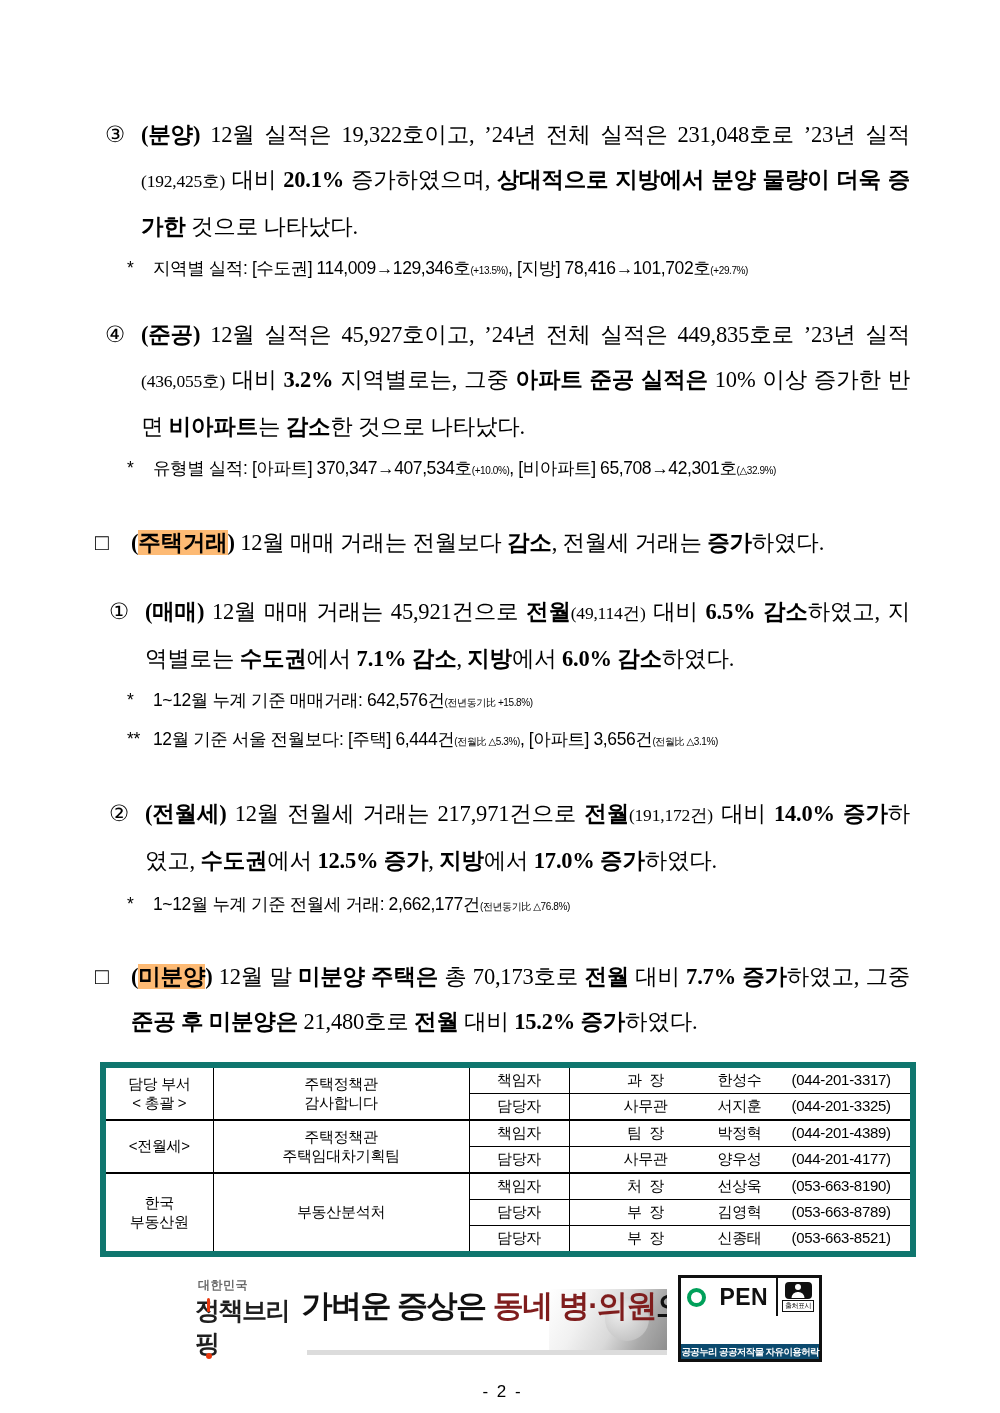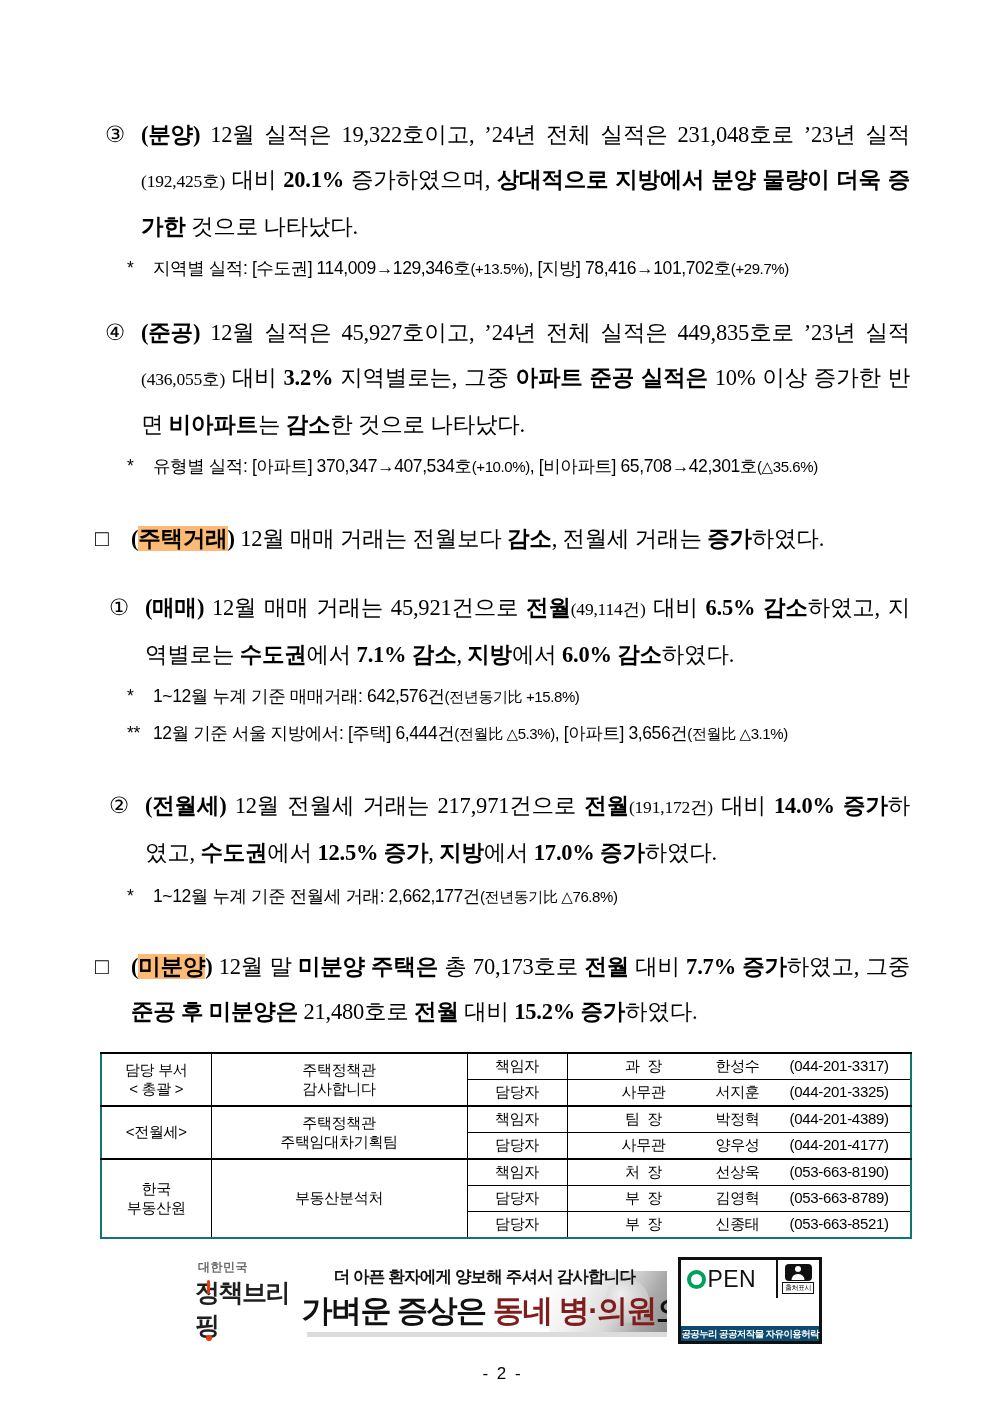--- a/index.html
+++ b/index.html
@@ -19,40 +19,40 @@
   .lvl-circ{margin-left:14px;}
   .b{font-weight:bold;}
   .hl{background:#fdba74;}
   .para .sm{font-size:17.5px;}
 
   
   .fn{display:flex;font-family:"Liberation Sans","DejaVu Sans",sans-serif;
       font-size:17.5px;line-height:26px;margin-left:32px;letter-spacing:-0.4px;}
   .fn .fnmarker{flex:0 0 26px;}
   .fn .fntext{flex:1;}
-  .fn .sm{font-size:15px;text-align:center;}
+  .fn .sm{font-size:10px;text-align:center;}
 
   #p1{margin-top:0;}
   #f1{margin-top:6px;}
   #p2{margin-top:28px;}
   #f2{margin-top:6px;}
   #p3{margin-top:36px;}
   #p4{margin-top:24px;}
   #f3{margin-top:6px;}
   #f4{margin-top:10px;}
   #p5{margin-top:36px;}
   #f5{margin-top:8px;}
   #p6{margin-top:34px;}
 
   
   .tblwrap{margin:18px 0 0 5px;}
   table.contact{
     border-collapse:collapse;table-layout:fixed;width:810px;
     font-family:"Liberation Sans","DejaVu Sans",sans-serif;font-size:15px;
-    border:2px solid #0f766e;
+    border:6px solid #0f766e;
   }
   table.contact td{border:1px solid #000;text-align:center;vertical-align:middle;
     padding:1px 0;height:23px;line-height:1.25;letter-spacing:-0.3px;}
   table.contact tr.group-start td{border-top:2px solid #000;}
   .info-wrap{display:flex;align-items:center;padding-left:30px;}
   .info-wrap .jt{width:92px;white-space:pre;text-align:center;}
   .info-wrap .nm{width:96px;text-align:center;}
   .info-wrap .ph{flex:1;text-align:left;padding-left:4px;white-space:pre;}
 
   
@@ -75,21 +75,21 @@
     letter-spacing:-0.8px;color:#111;margin-top:1px;}
   .b-main{position:relative;z-index:1;font-size:31px;font-weight:900;letter-spacing:-1.5px;
     color:#111;margin-top:2px;white-space:nowrap;}
   .b-blue{color:#7f1d1d;}
 
   .openb{width:146px;border:3px solid #101010;box-sizing:border-box;background:#fff;
     font-family:"Liberation Sans","DejaVu Sans",sans-serif;}
   .open-top{display:flex;align-items:center;height:38px;padding:0 3px 0 6px;}
   .open-o{width:17px;height:17px;border:4px solid #00a05a;border-radius:50%;box-sizing:border-box;
     width:19px;height:19px;flex:0 0 19px;}
-  .open-pen{font-size:23px;font-weight:400;letter-spacing:0.5px;color:#101010;margin-left:1px;flex:1;}
+  .open-pen{font-size:23px;font-weight:700;letter-spacing:0.5px;color:#101010;margin-left:13px;flex:1;}
   .open-right{border-left:2px solid #101010;align-self:stretch;display:flex;flex-direction:column;
     align-items:center;justify-content:center;padding:2px 2px 2px 4px;}
   .person{background:#101010;border-radius:4px;width:27px;height:17px;position:relative;}
   .person::before{content:"";position:absolute;top:2px;left:50%;transform:translateX(-50%);
     width:6px;height:6px;border-radius:50%;background:#fff;}
   .person::after{content:"";position:absolute;bottom:1px;left:50%;transform:translateX(-50%);
     width:13px;height:6px;border-radius:7px 7px 0 0;background:#fff;}
   .srcbox{font-size:7px;border:1px solid #101010;padding:0 2px;margin-top:1px;letter-spacing:-0.5px;}
   .open-bar{background:#0c4a6e;color:#fff;font-size:9.5px;font-weight:bold;text-align:center;
     height:15px;line-height:15px;letter-spacing:-0.6px;white-space:nowrap;margin-top:28px;}
@@ -111,39 +111,39 @@
       <span class="fnmarker">*</span>
       <span class="fntext"><span>지역별 실적: [수도권] 114,009→129,346호</span><span class="sm">(+13.5%)</span><span>, [지방] 78,416→101,702호</span><span class="sm">(+29.7%)</span></span>
     </div>
 
     <div class="para lvl-num" id="p2">
       <span class="marker">④</span>
       <span class="ptext"><span class="b">(준공)</span><span> 12월 실적은 45,927호이고, ’24년 전체 실적은 449,835호로 ’23년 실적</span><span class="sm">(436,055호)</span><span> 대비 </span><span class="b">3.2%</span><span> 지역별로는, 그중 </span><span class="b">아파트 준공 실적은</span><span> 10% 이상 증가한 반면 </span><span class="b">비아파트</span><span>는 </span><span class="b">감소</span><span>한 것으로 나타났다.</span></span>
     </div>
     <div class="fn" id="f2">
       <span class="fnmarker">*</span>
-      <span class="fntext"><span>유형별 실적: [아파트] 370,347→407,534호</span><span class="sm">(+10.0%)</span><span>, [비아파트] 65,708→42,301호</span><span class="sm">(△35.6%)</span></span>
+      <span class="fntext"><span>유형별 실적: [아파트] 370,347→407,534호</span><span class="sm">(+10.0%)</span><span>, [비아파트] 65,708→42,301호</span><span class="sm">(△32.9%)</span></span>
     </div>
 
     <div class="para lvl-sq" id="p3">
       <span class="marker">□</span>
       <span class="ptext"><span class="b">(</span><span class="b hl">주택거래</span><span class="b">)</span><span> 12월 매매 거래는 전월보다 </span><span class="b">감소</span><span>, 전월세 거래는 </span><span class="b">증가</span><span>하였다.</span></span>
     </div>
 
     <div class="para lvl-circ" id="p4">
       <span class="marker">①</span>
       <span class="ptext"><span class="b">(매매)</span><span> 12월 매매 거래는 45,921건으로 </span><span class="b">전월</span><span class="sm">(49,114건)</span><span> 대비 </span><span class="b">6.5% 감소</span><span>하였고, 지역별로는 </span><span class="b">수도권</span><span>에서 </span><span class="b">7.1% 감소</span><span>, </span><span class="b">지방</span><span>에서 </span><span class="b">6.0% 감소</span><span>하였다.</span></span>
     </div>
     <div class="fn" id="f3">
       <span class="fnmarker">*</span>
       <span class="fntext"><span>1~12월 누계 기준 매매거래: 642,576건</span><span class="sm">(전년동기比 +15.8%)</span></span>
     </div>
     <div class="fn" id="f4">
       <span class="fnmarker">**</span>
-      <span class="fntext"><span>12월 기준 서울 지방에서: [주택] 6,444건</span><span class="sm">(전월比 △5.3%)</span><span>, [아파트] 3,656건</span><span class="sm">(전월比 △3.1%)</span></span>
+      <span class="fntext"><span>12월 기준 서울 전월보다: [주택] 6,444건</span><span class="sm">(전월比 △5.3%)</span><span>, [아파트] 3,656건</span><span class="sm">(전월比 △3.1%)</span></span>
     </div>
 
     <div class="para lvl-circ" id="p5">
       <span class="marker">②</span>
       <span class="ptext"><span class="b">(전월세)</span><span> 12월 전월세 거래는 217,971건으로 </span><span class="b">전월</span><span class="sm">(191,172건)</span><span> 대비 </span><span class="b">14.0%</span><span> </span><span class="b">증가</span><span>하였고, </span><span class="b">수도권</span><span>에서 </span><span class="b">12.5% 증가</span><span>, </span><span class="b">지방</span><span>에서 </span><span class="b">17.0% 증가</span><span>하였다.</span></span>
     </div>
     <div class="fn" id="f5">
       <span class="fnmarker">*</span>
       <span class="fntext"><span>1~12월 누계 기준 전월세 거래: 2,662,177건</span><span class="sm">(전년동기比 △76.8%)</span></span>
     </div>
@@ -264,21 +264,20 @@
         <div class="plogo-main">
           <span>정책브리핑</span>
           <span class="plogo-bar"></span>
           <span class="plogo-dot"></span>
         </div>
       </div>
 
       <div class="banner">
         <div class="banner-photo"></div>
         <div class="banner-shadow"></div>
-        <div class="b-line1">더 아픈 환자에게 양보해 주셔서 감사합니다</div>
         <div class="b-main">
           <span>가벼운 증상은 </span><span class="b-blue">동네 병·의원</span><span>으로</span>
         </div>
       </div>
 
       <div class="openb">
         <div class="open-top">
           <span class="open-o"></span>
           <span class="open-pen">PEN</span>
           <div class="open-right">

